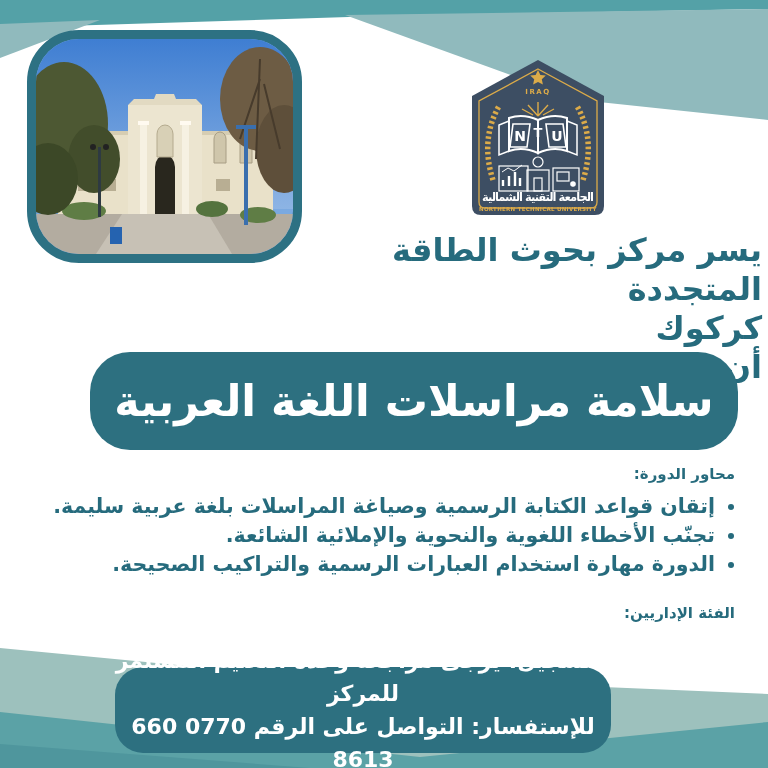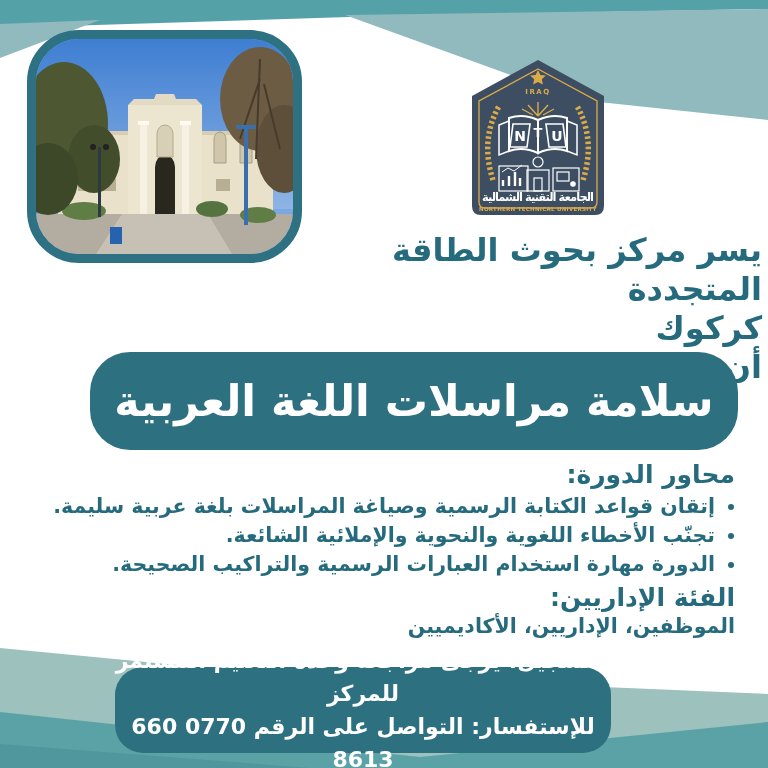--- a/index.html
+++ b/index.html
@@ -20,22 +20,22 @@
   }
   .title-pill{
     position:absolute;left:90px;top:352px;width:648px;height:98px;border-radius:40px;
     background:var(--teal_dark);display:flex;align-items:center;justify-content:center;
     color:#fff;font-weight:bold;font-size:43px;
   }
   .content{
     position:absolute;right:33px;left:28px;top:460px;text-align:right;
     color:var(--teal_text);font-weight:bold;font-size:20.5px;line-height:29px;
   }
-  .content .sec-heading{font-size:25px;}
-  .content ul{margin:3px 0 4px;padding:0 20px 0 0;list-style:disc;}
+  .content .sec-heading{font-size:15px;}
+  .content ul{margin:3px 0 20px;padding:0 20px 0 0;list-style:disc;}
   .content li{margin:0;}
   .footer-banner{
     position:absolute;left:115px;top:667px;width:496px;height:86px;border-radius:28px;
     background:var(--teal_dark);display:flex;flex-direction:column;align-items:center;justify-content:center;
     color:#fff;font-weight:bold;font-size:22px;line-height:33px;text-align:center;
   }
 </style>
 </head>
 <body>
 
@@ -163,21 +163,20 @@
   </div>
 
   <div class="content">
     <div class="sec-heading">محاور الدورة:</div>
     <ul>
       <li>إتقان قواعد الكتابة الرسمية وصياغة المراسلات بلغة عربية سليمة.</li>
       <li>تجنّب الأخطاء اللغوية والنحوية والإملائية الشائعة.</li>
       <li>الدورة مهارة استخدام العبارات الرسمية والتراكيب الصحيحة.</li>
     </ul>
     <div class="sec-heading">الفئة الإداريين:</div>
-    <div>الموظفين، الإداريين، الأكاديميين</div>
   </div>
 
   <div class="footer-banner">
     <div>للتسجيل: يرجى مراجعة وحدة التعليم المستمر للمركز</div>
     <div>للإستفسار: التواصل على الرقم 0770 660 8613</div>
   </div>
 
 </div>
 
 </body></html>

